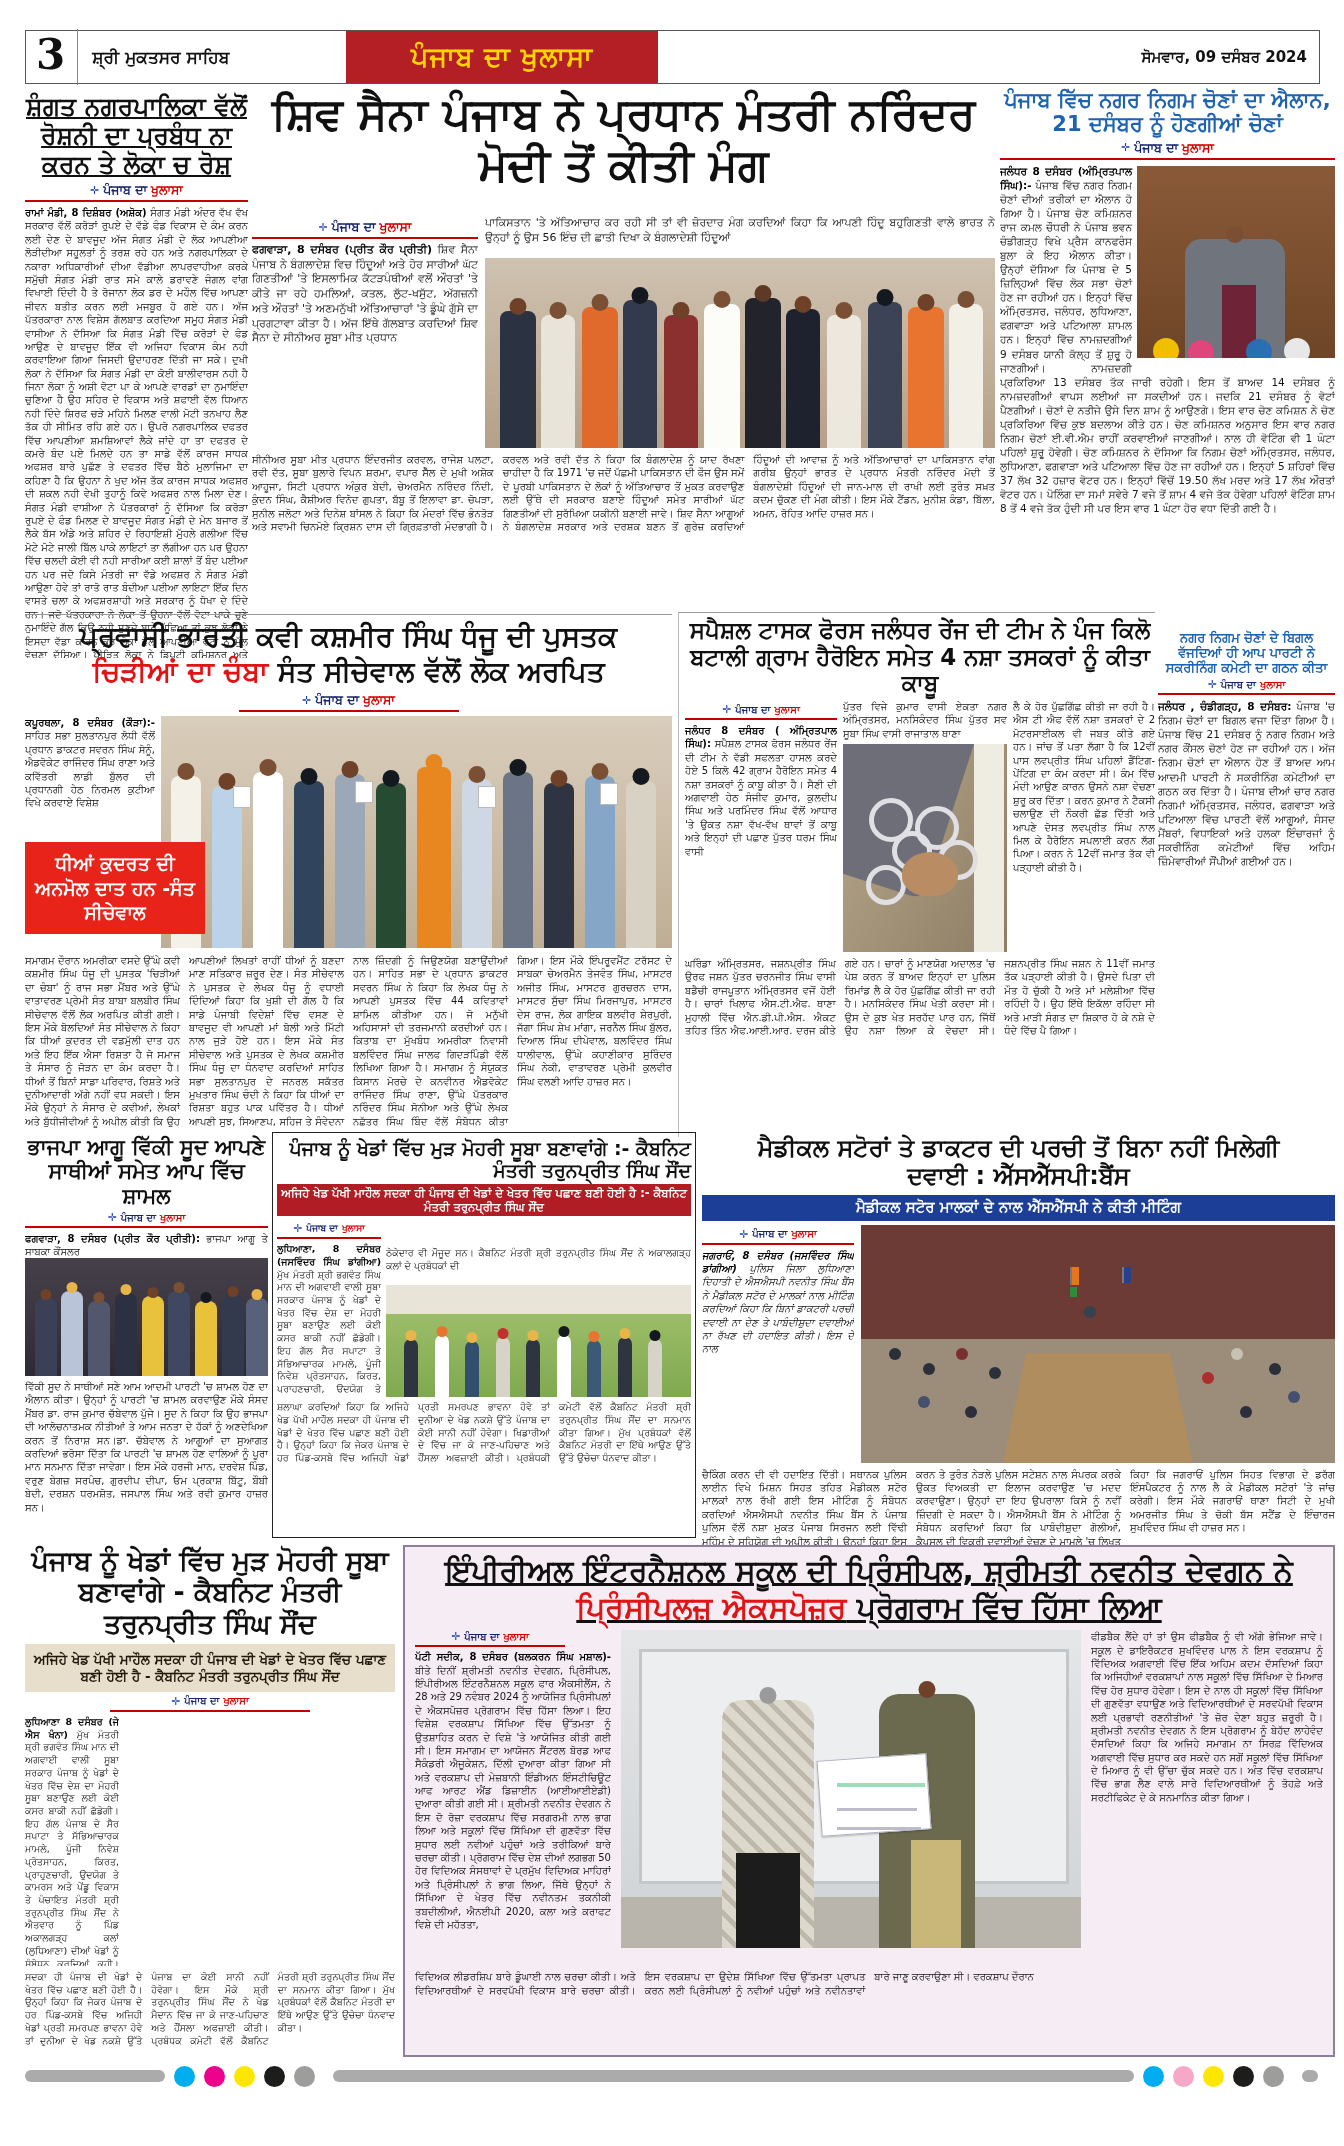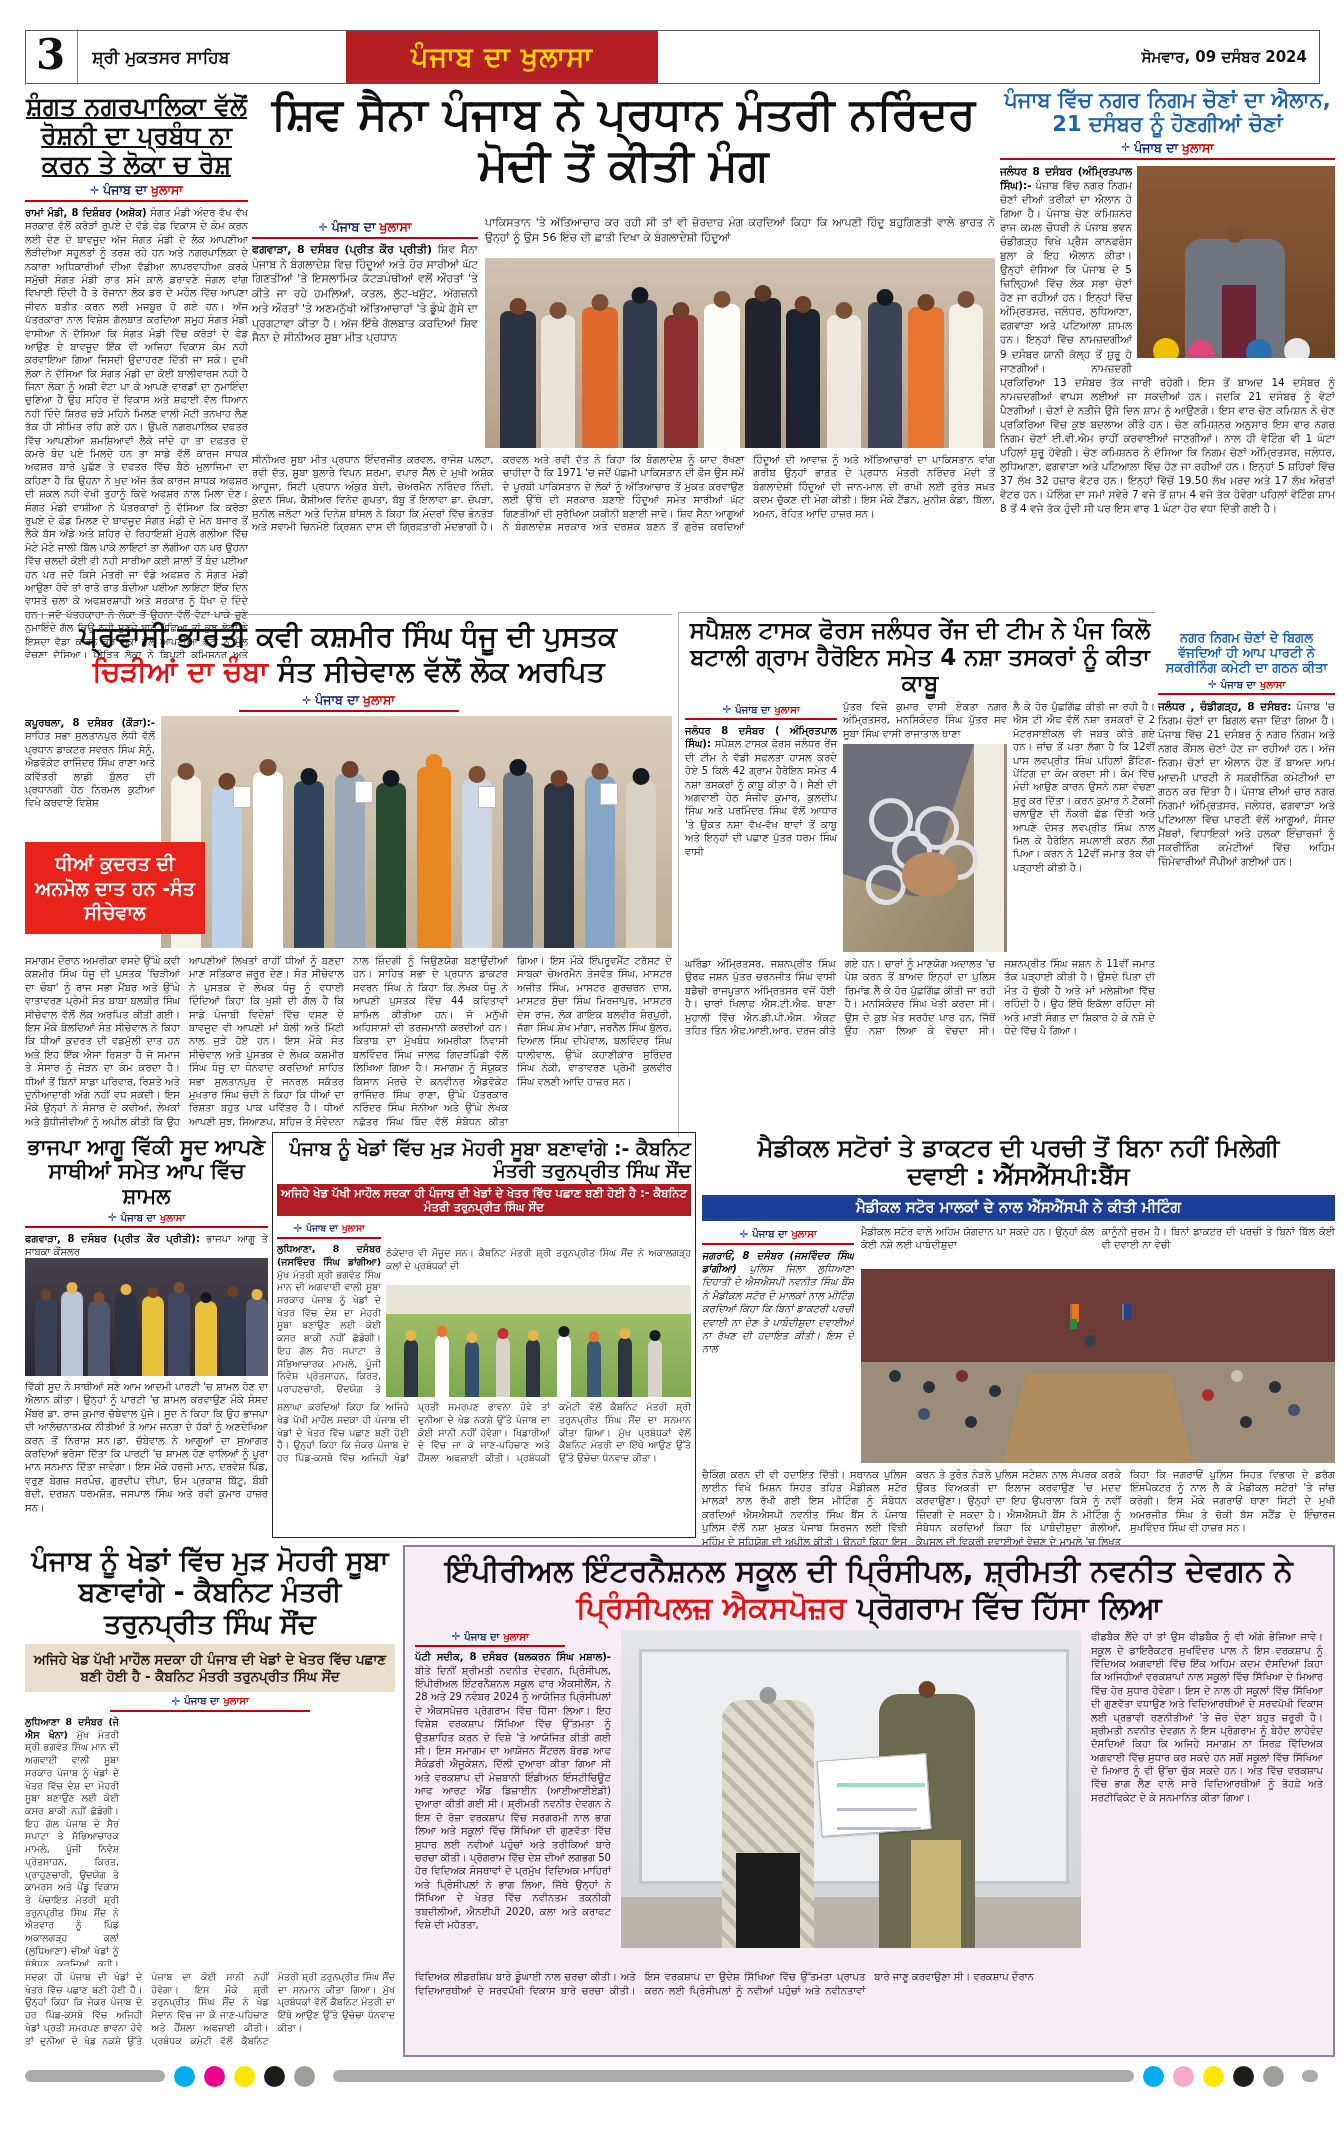--- a/index.html
+++ b/index.html
@@ -246,24 +246,20 @@
     <div style="display:flex;gap:7px;height:238px;">
       <div style="width:152px;flex:none;">
         <div class="byl sm">
             <span class="ic">✛</span>
             <b class="b1">ਪੰਜਾਬ ਦਾ</b>
             <b class="b2">ਖੁਲਾਸਾ</b>
           </div>
         <div class="bt" style="height:208px;font-style:italic;"><b>ਜਗਰਾਓਂ, 8 ਦਸੰਬਰ (ਜਸਵਿੰਦਰ ਸਿੰਘ ਡਾਂਗੀਆ)</b> <span>ਪੁਲਿਸ ਜਿਲਾ ਲੁਧਿਆਣਾ ਦਿਹਾਤੀ ਦੇ ਐਸਐਸਪੀ ਨਵਨੀਤ ਸਿੰਘ ਬੈਂਸ ਨੇ ਮੈਡੀਕਲ ਸਟੋਰ ਦੇ ਮਾਲਕਾਂ ਨਾਲ ਮੀਟਿੰਗ ਕਰਦਿਆਂ ਕਿਹਾ ਕਿ ਬਿਨਾਂ ਡਾਕਟਰੀ ਪਰਚੀ ਦਵਾਈ ਨਾ ਦੇਣ ਤੇ ਪਾਬੰਦੀਸ਼ੁਦਾ ਦਵਾਈਆਂ ਨਾ ਰੱਖਣ ਦੀ ਹਦਾਇਤ ਕੀਤੀ। ਇਸ ਦੇ ਨਾਲ</span></div>
       </div>
       <div style="flex:1;display:flex;flex-direction:column;">
-        <div style="display:flex;gap:7px;height:44px;flex:none;">
-          <div class="bt" style="flex:1;">ਮੈਡੀਕਲ ਸਟੋਰ ਵਾਲੇ ਅਹਿਮ ਯੋਗਦਾਨ ਪਾ ਸਕਦੇ ਹਨ। ਉਨ੍ਹਾਂ ਕੋਲ ਕੋਈ ਨਸ਼ੇ ਲਈ ਪਾਬੰਦੀਸ਼ੁਦਾ</div>
-          <div class="bt" style="flex:1;">ਕਾਨੂੰਨੀ ਜੁਰਮ ਹੈ। ਬਿਨਾਂ ਡਾਕਟਰ ਦੀ ਪਰਚੀ ਤੇ ਬਿਨਾਂ ਬਿੱਲ ਕੋਈ ਵੀ ਦਵਾਈ ਨਾ ਵੇਚੀ</div>
-        </div>
         <div class="ph" style="flex:1;background:#6d3b36;">
           <div style="position:absolute;left:0;bottom:0;width:100%;height:52%;background:#9c8d7a;"></div>
           <div style="position:absolute;left:30%;bottom:0;width:40%;height:46%;background:#b08d5f;clip-path:polygon(12% 0,88% 0,100% 100%,0 100%);"></div>
           <div style="position:absolute;left:44%;top:18%;width:7px;height:18px;background:#e8751a;border-left:2px solid #777;"></div>
           <div style="position:absolute;left:44%;top:26%;width:7px;height:10px;background:#2f8a3a;"></div>
           <div style="position:absolute;left:55%;top:18%;width:7px;height:16px;background:#27418f;border-left:2px solid #777;"></div>
           <div class="hdot" style="left:47%;top:34%;background:#36414e;"></div>
           <div class="hdot" style="left:6%;top:52%;"></div>
             <div class="hdot" style="left:13%;top:58%;"></div>
           <div class="hdot" style="left:20%;top:52%;background:#7a2e2e;"></div>
@@ -289,21 +285,21 @@
         <b class="b1">ਪੰਜਾਬ ਦਾ</b>
         <b class="b2">ਖੁਲਾਸਾ</b>
       </div>
     <div style="display:flex;gap:5px;height:250px;">
       <div class="bt" style="width:94px;flex:none;height:100%;font-size:9.5px;"><b>ਲੁਧਿਆਣਾ 8 ਦਸੰਬਰ (ਜੇ ਐਸ ਖੰਨਾ)</b> <span>ਮੁੱਖ ਮੰਤਰੀ ਸ਼੍ਰੀ ਭਗਵੰਤ ਸਿੰਘ ਮਾਨ ਦੀ ਅਗਵਾਈ ਵਾਲੀ ਸੂਬਾ ਸਰਕਾਰ ਪੰਜਾਬ ਨੂੰ ਖੇਡਾਂ ਦੇ ਖੇਤਰ ਵਿੱਚ ਦੇਸ਼ ਦਾ ਮੋਹਰੀ ਸੂਬਾ ਬਣਾਉਣ ਲਈ ਕੋਈ ਕਸਰ ਬਾਕੀ ਨਹੀਂ ਛੱਡੇਗੀ। ਇਹ ਗੱਲ ਪੰਜਾਬ ਦੇ ਸੈਰ ਸਪਾਟਾ ਤੇ ਸੱਭਿਆਚਾਰਕ ਮਾਮਲੇ, ਪੂੰਜੀ ਨਿਵੇਸ਼ ਪ੍ਰੋਤਸਾਹਨ, ਕਿਰਤ, ਪ੍ਰਾਹੁਣਚਾਰੀ, ਉਦਯੋਗ ਤੇ ਕਾਮਰਸ ਅਤੇ ਪੇਂਡੂ ਵਿਕਾਸ ਤੇ ਪੰਚਾਇਤ ਮੰਤਰੀ ਸ਼੍ਰੀ ਤਰੁਨਪ੍ਰੀਤ ਸਿੰਘ ਸੌਂਦ ਨੇ ਐਤਵਾਰ ਨੂੰ ਪਿੰਡ ਅਕਾਲਗੜ੍ਹ ਕਲਾਂ (ਲੁਧਿਆਣਾ) ਦੀਆਂ ਖੇਡਾਂ ਨੂੰ ਸੰਬੋਧਨ ਕਰਦਿਆਂ ਕਹੀ। ਇਸ ਮੌਕੇ ਉਹਨਾਂ ਨਾਲ ਵਿਧਾਨ ਸਭਾ ਹਲਕਾ ਰਾਏਕੋਟ ਤੋਂ ਵਿਧਾਇਕ ਹਾਕਮ ਸਿੰਘ ਠੇਕੇਦਾਰ ਵੀ ਮੌਜੂਦ ਸਨ। ਕੈਬਨਿਟ ਮੰਤਰੀ ਸ਼੍ਰੀ ਤਰੁਨਪ੍ਰੀਤ ਸਿੰਘ ਸੌਂਦ ਨੇ ਅਕਾਲਗੜ੍ਹ ਕਲਾਂ ਦੇ ਪ੍ਰਬੰਧਕਾਂ ਦੀ ਸ਼ਲਾਘਾ ਕਰਦਿਆਂ</span></div>
     </div>
     <div class="bt cols3" style="margin-top:5px;height:128px;font-size:9.5px;">ਸਦਕਾ ਹੀ ਪੰਜਾਬ ਦੀ ਖੇਡਾਂ ਦੇ ਖੇਤਰ ਵਿੱਚ ਪਛਾਣ ਬਣੀ ਹੋਈ ਹੈ। ਉਨ੍ਹਾਂ ਕਿਹਾ ਕਿ ਜੇਕਰ ਪੰਜਾਬ ਦੇ ਹਰ ਪਿੰਡ-ਕਸਬੇ ਵਿੱਚ ਅਜਿਹੀ ਖੇਡਾਂ ਪ੍ਰਤੀ ਸਮਰਪਣ ਭਾਵਨਾ ਹੋਵੇ ਤਾਂ ਦੁਨੀਆ ਦੇ ਖੇਡ ਨਕਸ਼ੇ ਉੱਤੇ ਪੰਜਾਬ ਦਾ ਕੋਈ ਸਾਨੀ ਨਹੀਂ ਹੋਵੇਗਾ। ਇਸ ਮੌਕੇ ਸ਼੍ਰੀ ਤਰੁਨਪ੍ਰੀਤ ਸਿੰਘ ਸੌਂਦ ਨੇ ਖੇਡ ਮੈਦਾਨ ਵਿੱਚ ਜਾ ਕੇ ਜਾਣ-ਪਹਿਚਾਣ ਅਤੇ ਹੌਂਸਲਾ ਅਫਜ਼ਾਈ ਕੀਤੀ। ਪ੍ਰਬੰਧਕ ਕਮੇਟੀ ਵੱਲੋਂ ਕੈਬਨਿਟ ਮੰਤਰੀ ਸ਼੍ਰੀ ਤਰੁਨਪ੍ਰੀਤ ਸਿੰਘ ਸੌਂਦ ਦਾ ਸਨਮਾਨ ਕੀਤਾ ਗਿਆ। ਮੁੱਖ ਪ੍ਰਬੰਧਕਾਂ ਵੱਲੋਂ ਕੈਬਨਿਟ ਮੰਤਰੀ ਦਾ ਇੱਥੇ ਆਉਣ ਉੱਤੇ ਉਚੇਚਾ ਧੰਨਵਾਦ ਕੀਤਾ।</div>
   </div>
 
   <div class="abs" style="left:403px;top:1545px;width:932px;height:512px;border:2px solid #8f7f9b;background:#f6ecf4;padding:6px 10px;box-sizing:border-box;">
-    <div class="hl" style="font-size:30px;line-height:1.22;">
+    <div class="hl" style="font-size:30px;line-height:1.22;text-decoration:underline;">
       <span>ਇੰਪੀਰੀਅਲ ਇੰਟਰਨੈਸ਼ਨਲ ਸਕੂਲ ਦੀ ਪ੍ਰਿੰਸੀਪਲ, ਸ਼੍ਰੀਮਤੀ ਨਵਨੀਤ ਦੇਵਗਨ ਨੇ </span><span class="red">ਪ੍ਰਿੰਸੀਪਲਜ਼ ਐਕਸਪੋਜ਼ਰ</span><span> ਪ੍ਰੋਗਰਾਮ ਵਿੱਚ ਹਿੱਸਾ ਲਿਆ</span>
     </div>
     <div style="display:flex;gap:10px;height:318px;margin-top:4px;">
       <div style="width:196px;flex:none;">
         <div class="byl sm" style="width:150px;margin:0 0 3px 0;">
             <span class="ic">✛</span>
             <b class="b1">ਪੰਜਾਬ ਦਾ</b>
             <b class="b2">ਖੁਲਾਸਾ</b>
           </div>
         <div class="bt" style="height:290px;"><b>ਪੱਟੀ ਸਦੀਕ, 8 ਦਸੰਬਰ (ਬਲਕਰਨ ਸਿੰਘ ਮਸ਼ਾਲ)-</b> <span>ਬੀਤੇ ਦਿਨੀਂ ਸ਼੍ਰੀਮਤੀ ਨਵਨੀਤ ਦੇਵਗਨ, ਪ੍ਰਿੰਸੀਪਲ, ਇੰਪੀਰੀਅਲ ਇੰਟਰਨੈਸ਼ਨਲ ਸਕੂਲ ਫਾਰ ਐਕਸੀਲੈਂਸ, ਨੇ 28 ਅਤੇ 29 ਨਵੰਬਰ 2024 ਨੂੰ ਆਯੋਜਿਤ ਪ੍ਰਿੰਸੀਪਲਾਂ ਦੇ ਐਕਸਪੋਜ਼ਰ ਪ੍ਰੋਗਰਾਮ ਵਿੱਚ ਹਿੱਸਾ ਲਿਆ। ਇਹ ਵਿਸ਼ੇਸ਼ ਵਰਕਸ਼ਾਪ ਸਿੱਖਿਆ ਵਿੱਚ ਉੱਤਮਤਾ ਨੂੰ ਉਤਸ਼ਾਹਿਤ ਕਰਨ ਦੇ ਵਿਸ਼ੇ 'ਤੇ ਆਯੋਜਿਤ ਕੀਤੀ ਗਈ ਸੀ। ਇਸ ਸਮਾਗਮ ਦਾ ਆਯੋਜਨ ਸੈਂਟਰਲ ਬੋਰਡ ਆਫ ਸੈਕੰਡਰੀ ਐਜੂਕੇਸ਼ਨ, ਦਿੱਲੀ ਦੁਆਰਾ ਕੀਤਾ ਗਿਆ ਸੀ ਅਤੇ ਵਰਕਸ਼ਾਪ ਦੀ ਮੇਜ਼ਬਾਨੀ ਇੰਡੀਅਨ ਇੰਸਟੀਚਿਊਟ ਆਫ ਆਰਟ ਐਂਡ ਡਿਜ਼ਾਈਨ (ਆਈਆਈਏਡੀ) ਦੁਆਰਾ ਕੀਤੀ ਗਈ ਸੀ। ਸ਼੍ਰੀਮਤੀ ਨਵਨੀਤ ਦੇਵਗਨ ਨੇ ਇਸ ਦੋ ਰੋਜ਼ਾ ਵਰਕਸ਼ਾਪ ਵਿੱਚ ਸਰਗਰਮੀ ਨਾਲ ਭਾਗ ਲਿਆ ਅਤੇ ਸਕੂਲਾਂ ਵਿੱਚ ਸਿੱਖਿਆ ਦੀ ਗੁਣਵੱਤਾ ਵਿੱਚ ਸੁਧਾਰ ਲਈ ਨਵੀਆਂ ਪਹੁੰਚਾਂ ਅਤੇ ਤਰੀਕਿਆਂ ਬਾਰੇ ਚਰਚਾ ਕੀਤੀ। ਪ੍ਰੋਗਰਾਮ ਵਿੱਚ ਦੇਸ਼ ਦੀਆਂ ਲਗਭਗ 50 ਹੋਰ ਵਿਦਿਅਕ ਸੰਸਥਾਵਾਂ ਦੇ ਪ੍ਰਮੁੱਖ ਵਿਦਿਅਕ ਮਾਹਿਰਾਂ ਅਤੇ ਪ੍ਰਿੰਸੀਪਲਾਂ ਨੇ ਭਾਗ ਲਿਆ, ਜਿੱਥੇ ਉਨ੍ਹਾਂ ਨੇ ਸਿੱਖਿਆ ਦੇ ਖੇਤਰ ਵਿੱਚ ਨਵੀਨਤਮ ਤਕਨੀਕੀ ਤਬਦੀਲੀਆਂ, ਐਨਈਪੀ 2020, ਕਲਾ ਅਤੇ ਕਰਾਫਟ ਵਿਸ਼ੇ ਦੀ ਮਹੱਤਤਾ,</span></div>

